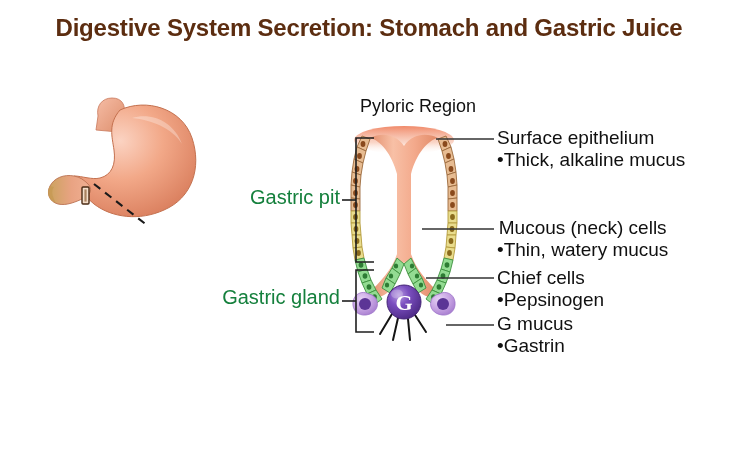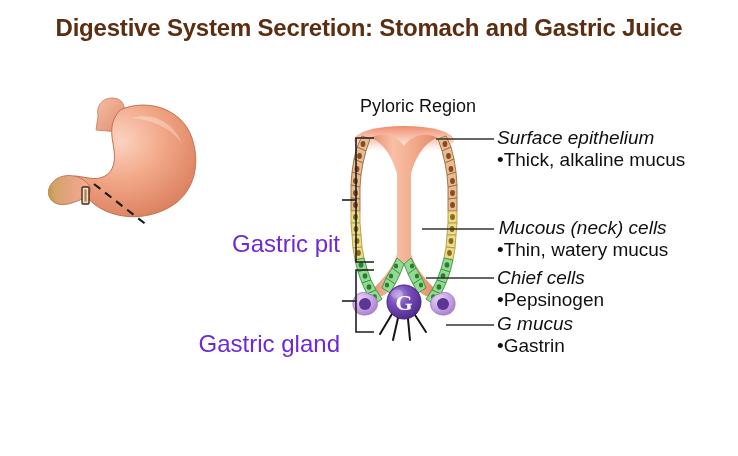--- a/index.html
+++ b/index.html
@@ -63,25 +63,24 @@
     top: 96px;
     font-size: 18px;
     color: #101010;
     white-space: nowrap;
     text-align: center;
   }
 
   
   .left-label {
     position: absolute;
-    font-size: 24px;
-    color: #6d28d9;
+    font-size: 20px;
+    color: #15803d;
     white-space: nowrap;
     text-align: right;
-    margin-top: 44px;
   }
   #gastric-pit-label  { left: 150px; top: 186px; width: 190px; }
   #gastric-gland-label{ left: 140px; top: 286px; width: 200px; }
 
   #brackets {
     position: absolute;
     left: 340px;
     top: 118px;
     width: 40px;
     height: 250px;
@@ -100,21 +99,21 @@
 
   
   .callout {
     position: absolute;
     left: 497px;
     font-size: 19px;
     color: #101010;
     line-height: 1.17;
     white-space: nowrap;
   }
-  .callout .head { display: block; font-style: italic; }
+  .callout .head { display: block; }
   .callout .sub  { display: block; }
   #callout-surface { top: 127px; }
   #callout-mucous  { top: 217px; text-align: center; }
   #callout-chief   { top: 267px; }
   #callout-gcell   { top: 313px; }
 </style>
 </head>
 <body>
 
 <div id="slide">

